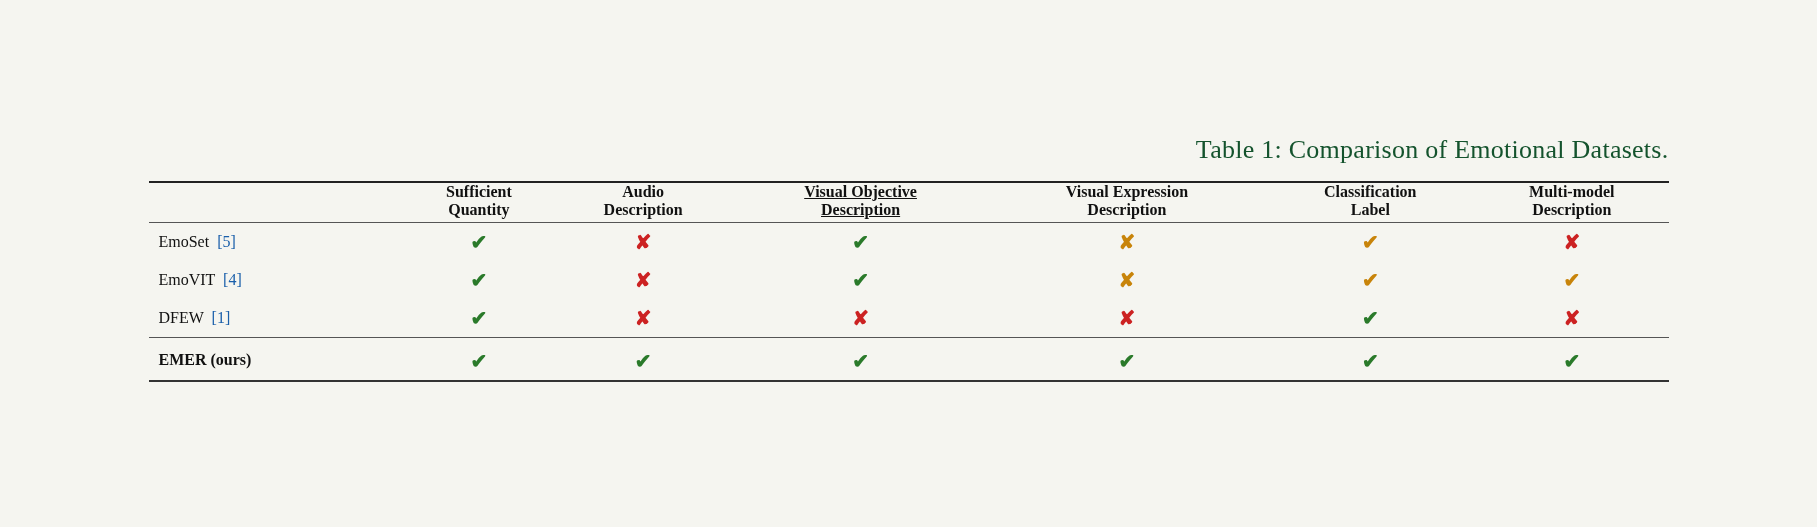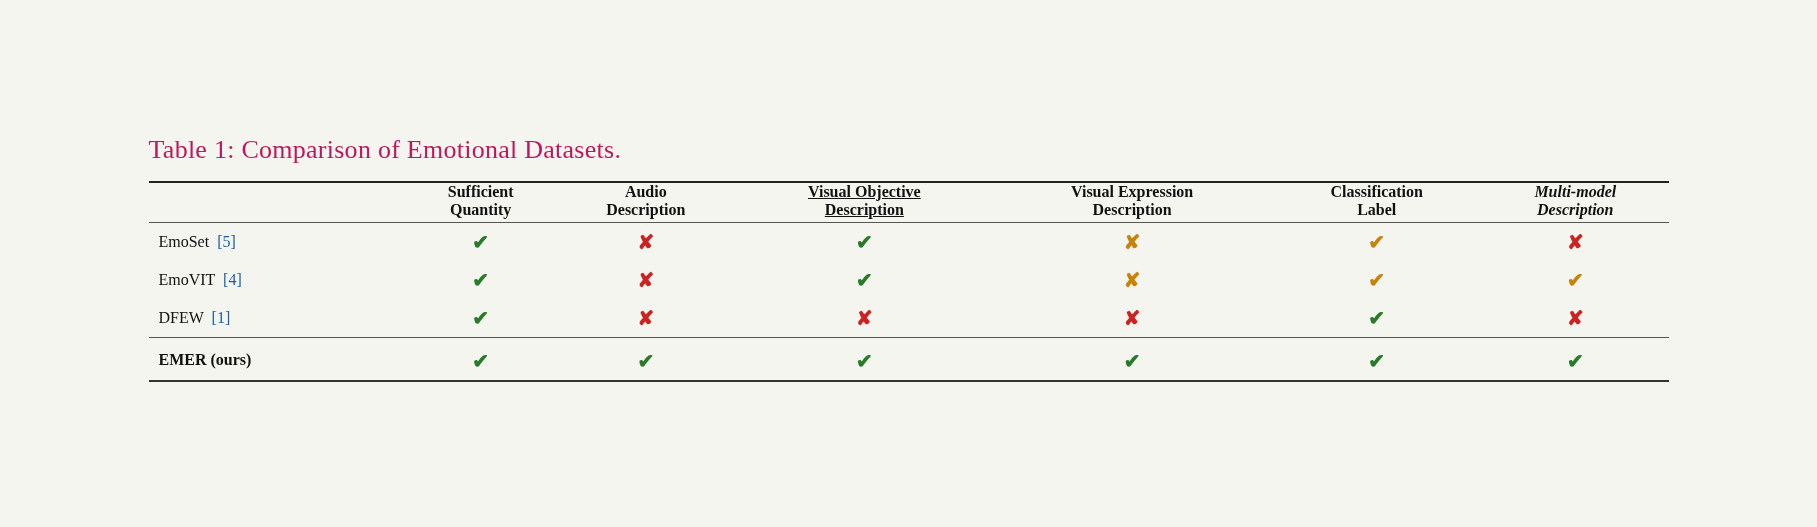--- a/index.html
+++ b/index.html
@@ -18,25 +18,25 @@
       width: 1817px;
     }
 
     .table-container {
       background: #f5f5f0;
       padding: 20px 40px 30px 40px;
       width: 1600px;
     }
 
     .table-title {
-      text-align: left;
+      text-align: right;
       font-size: 26px;
       font-weight: normal;
       margin-bottom: 16px;
-      color: #be185d;
+      color: #14532d;
       letter-spacing: 0.01em;
     }
 
     table {
       width: 100%;
       border-collapse: collapse;
       font-size: 16px;
       color: #111;
     }
 
@@ -82,21 +82,21 @@
   <div class="table-title">Table 1: Comparison of Emotional Datasets.</div>
   <table>
     <thead>
       <tr style="border-top: 2.5px solid #222;">
         <th style="border-top: 2.5px solid #222;"></th>
         <th style="border-top: 2.5px solid #222;">Sufficient<br>Quantity</th>
         <th style="border-top: 2.5px solid #222; text-align: center;">Audio<br>Description</th>
         <th style="border-top: 2.5px solid #222; text-decoration: underline;">Visual Objective<br>Description</th>
         <th style="border-top: 2.5px solid #222;">Visual Expression<br>Description</th>
         <th style="border-top: 2.5px solid #222;">Classification<br>Label</th>
-        <th style="border-top: 2.5px solid #222; font-weight: bold; font-style: italic;"><strong>Multi-model<br>Description</strong></th>
+        <th style="border-top: 2.5px solid #222; font-weight: bold;"><strong>Multi-model<br>Description</strong></th>
       </tr>
       <tr>
         <th colspan="7" style="border-bottom: 1.5px solid #555; padding: 0; height: 4px;"></th>
       </tr>
     </thead>
     <tbody>
 
       <tr>
         <td>EmoSet &nbsp;<span style="color:#1a5faa;">[5]</span></td>
         <td><span class="check-green">✔</span></td>

